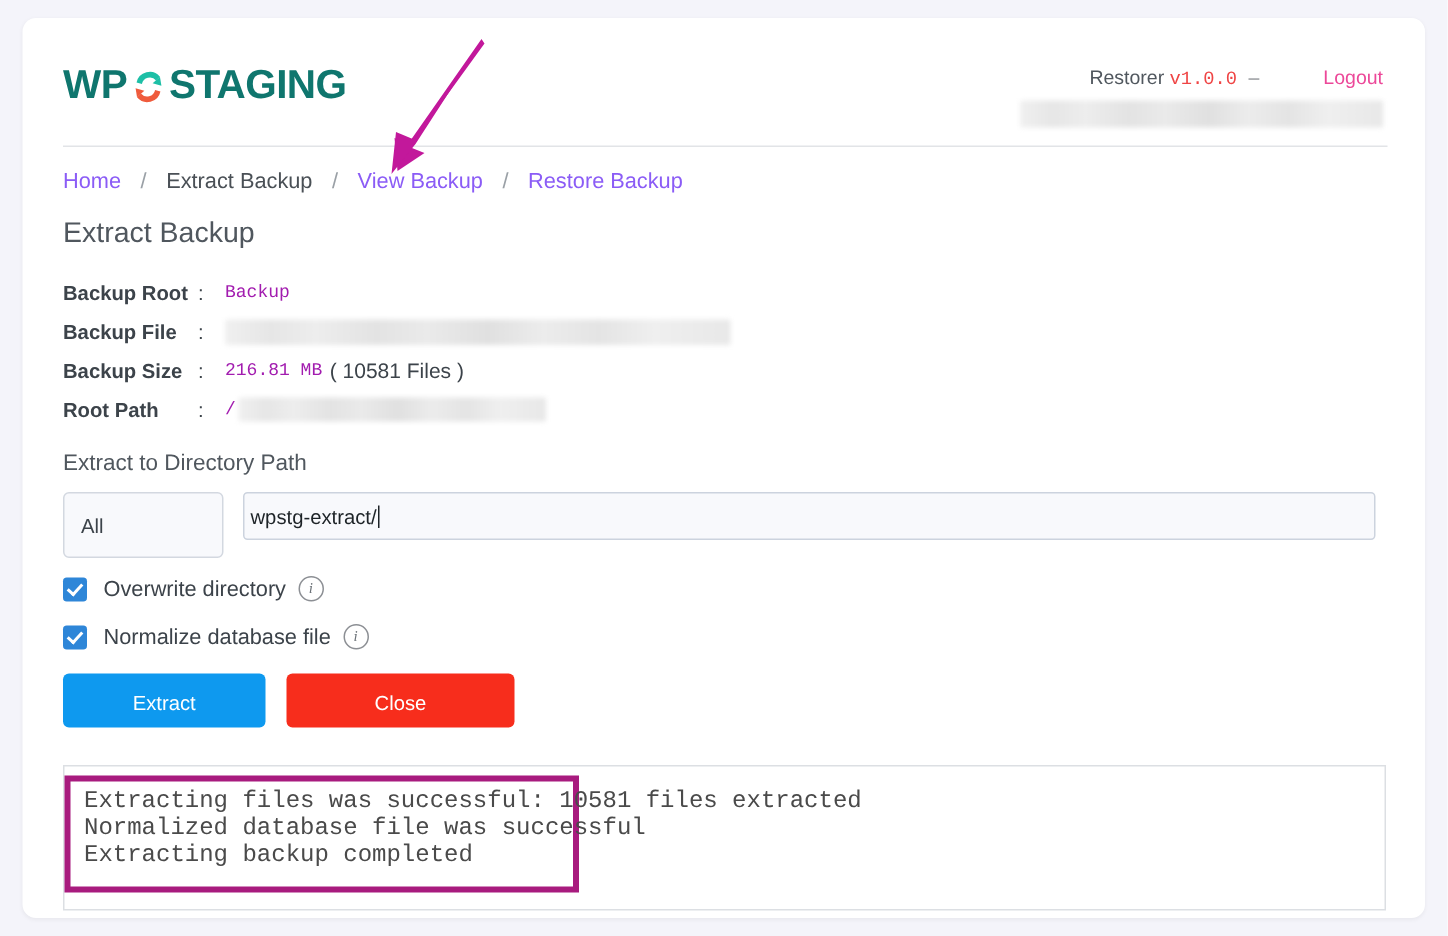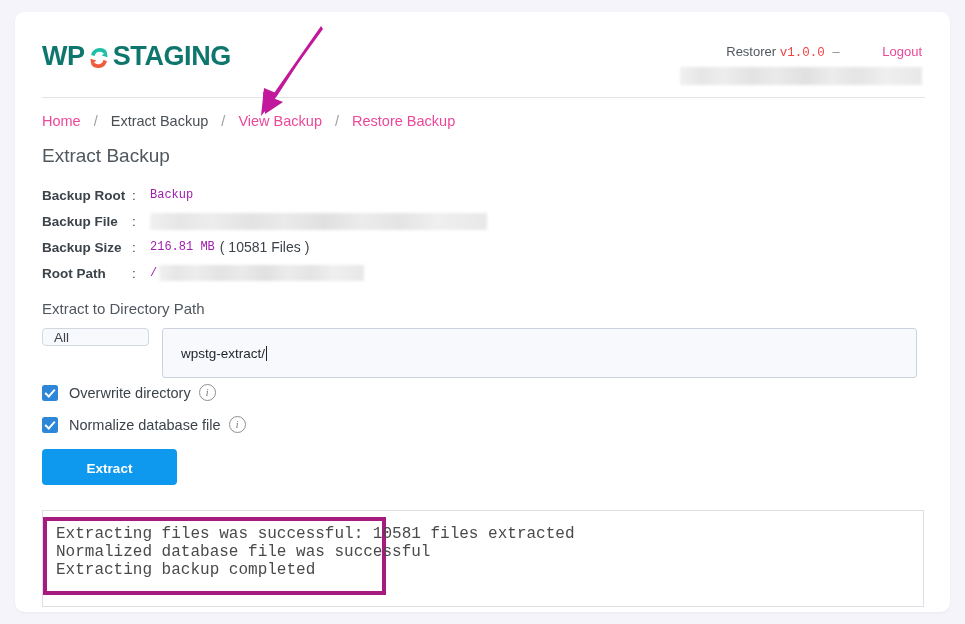--- a/index.html
+++ b/index.html
@@ -111,21 +111,21 @@
 
   
   .breadcrumb {
     position: absolute;
     left: 27px;
     top: 101px;
     font-size: 14.5px;
     white-space: nowrap;
   }
   .crumb-link {
-    color: #ec4899;
+    color: #8b5cf6;
     text-decoration: none;
   }
   .crumb-current { color: #4a5056; }
   .crumb-sep {
     color: #9aa0a6;
     margin: 0 9px;
   }
 
   
   .page-title {
@@ -190,40 +190,40 @@
   .field-row {
     position: absolute;
     left: 27px;
     top: 316px;
     display: flex;
     align-items: stretch;
     gap: 13px;
   }
   .select-box {
     width: 107px;
-    height: 18px;
+    height: 44px;
     background: #f8f9fc;
     border: 1px solid #d3d8e0;
     border-radius: 4px;
     display: flex;
     align-items: center;
     padding-left: 11px;
     box-sizing: border-box;
     font-size: 13.5px;
     color: #3c434a;
     cursor: pointer;
   }
   .path-input {
     width: 755px;
-    height: 50px;
+    height: 32px;
     background: #f8f9fc;
     border: 1px solid #ccd3de;
     border-radius: 3px;
     box-sizing: border-box;
-    padding-left: 18px;
+    padding-left: 4px;
     font-family: "Liberation Sans", sans-serif;
     font-size: 13.5px;
     color: #1d2327;
     outline: none;
     display: flex;
     align-items: center;
     position: relative;
   }
   .caret {
     display: inline-block;
@@ -294,21 +294,21 @@
     left: 27px;
     top: 437px;
     display: flex;
     gap: 14px;
   }
   .btn {
     border: none;
     border-radius: 4px;
     color: #ffffff;
     font-family: "Liberation Sans", sans-serif;
-    font-weight: bold;
+    font-weight: normal;
     font-size: 13.5px;
     cursor: pointer;
     padding: 12px;
   }
   .btn-extract {
     width: 135px;
     height: 36px;
     background: #0e99ef;
   }
   .btn-close {
@@ -460,20 +460,21 @@
     <div class="check-row">
       <span class="cbox"></span>
       <span class="check-label">Normalize database file</span>
       <span class="info-icon">i</span>
     </div>
 
   </div>
 
   <div class="buttons">
     <button class="btn btn-extract">Extract</button>
+    <button class="btn btn-close">Close</button>
   </div>
 
   <div class="log-box"></div>
   <div class="log-text">Extracting files was successful: 10581 files extracted
 Normalized database file was successful
 Extracting backup completed</div>
   <div class="highlight-box"></div>
 
 </div>
 

